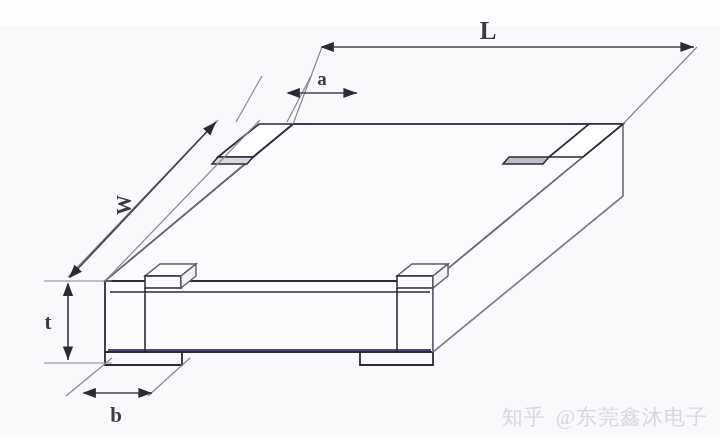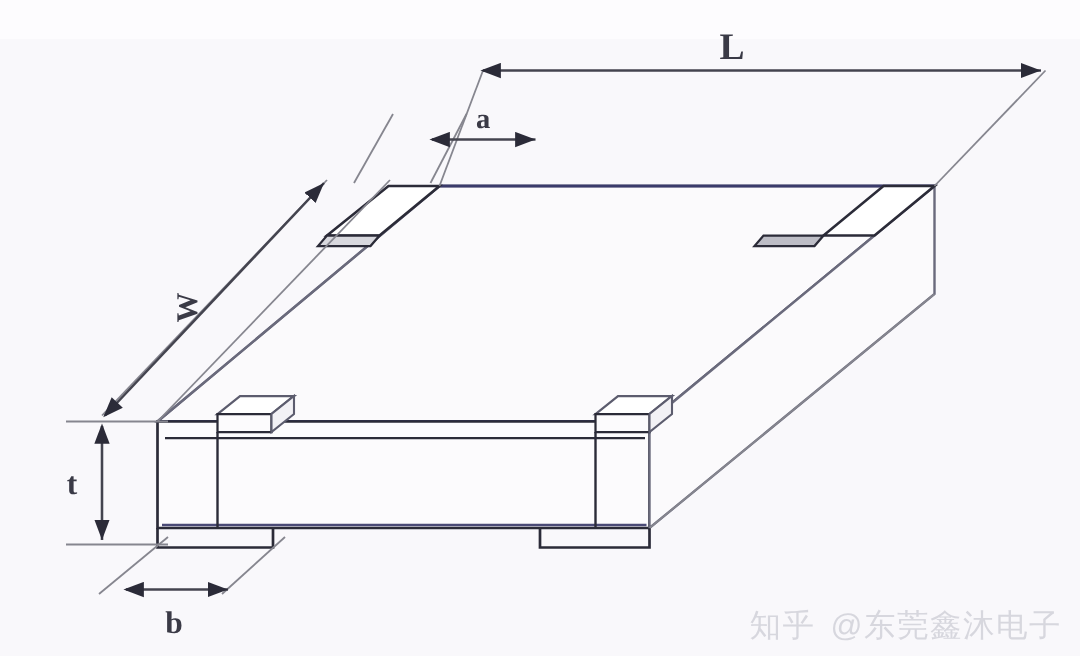--- a/index.html
+++ b/index.html
@@ -38,21 +38,21 @@
   }
   .dim-label {
     font-family: "Liberation Serif", "DejaVu Serif", serif;
     font-weight: bold;
     fill: #3a3a46;
   }
   .watermark {
     position: absolute;
     right: 12px;
     bottom: 6px;
-    font-family: Liberation Sans, sans-serif;
+    font-family: Liberation Serif, serif;
     font-size: 21px;
     color: #d7d7de;
     letter-spacing: 1px;
     white-space: nowrap;
     user-select: none;
   }
   .watermark .wm-brand { margin-right: 10px; }
 </style>
 </head>
 <body>

